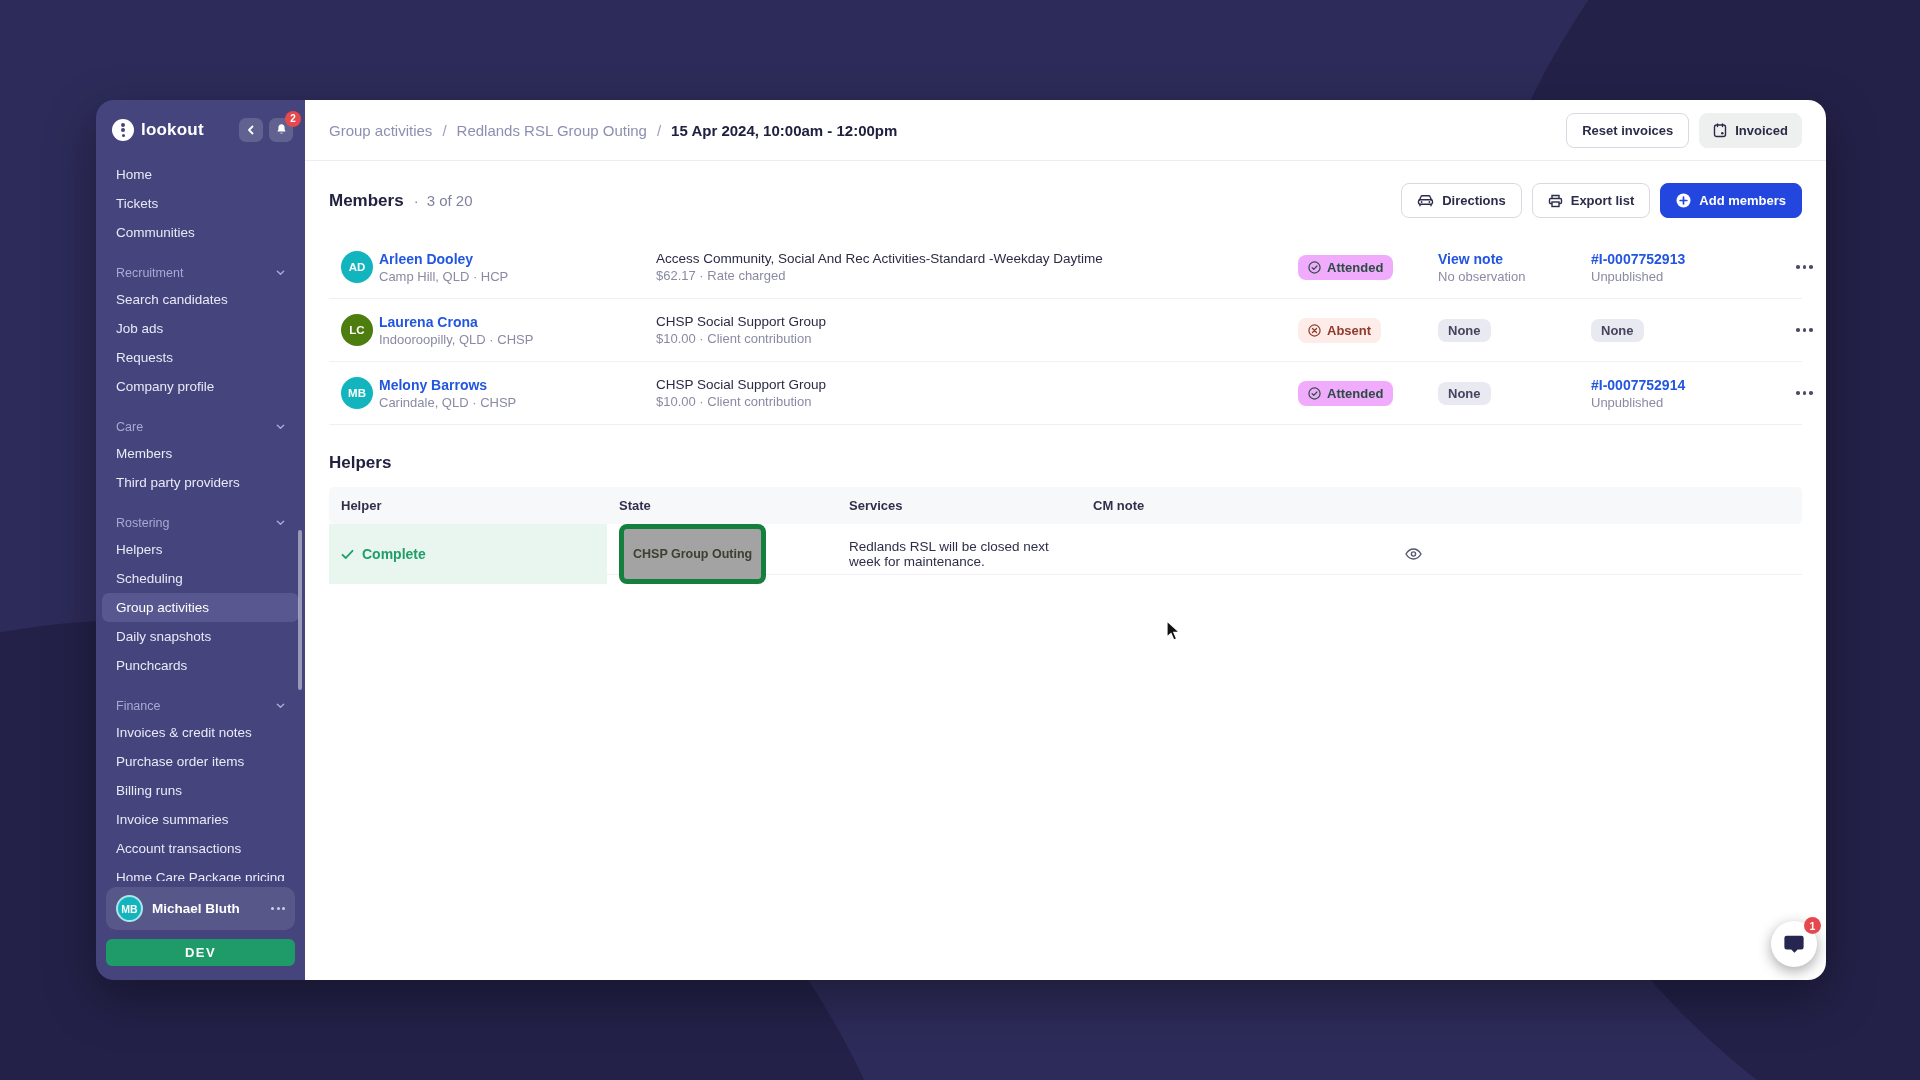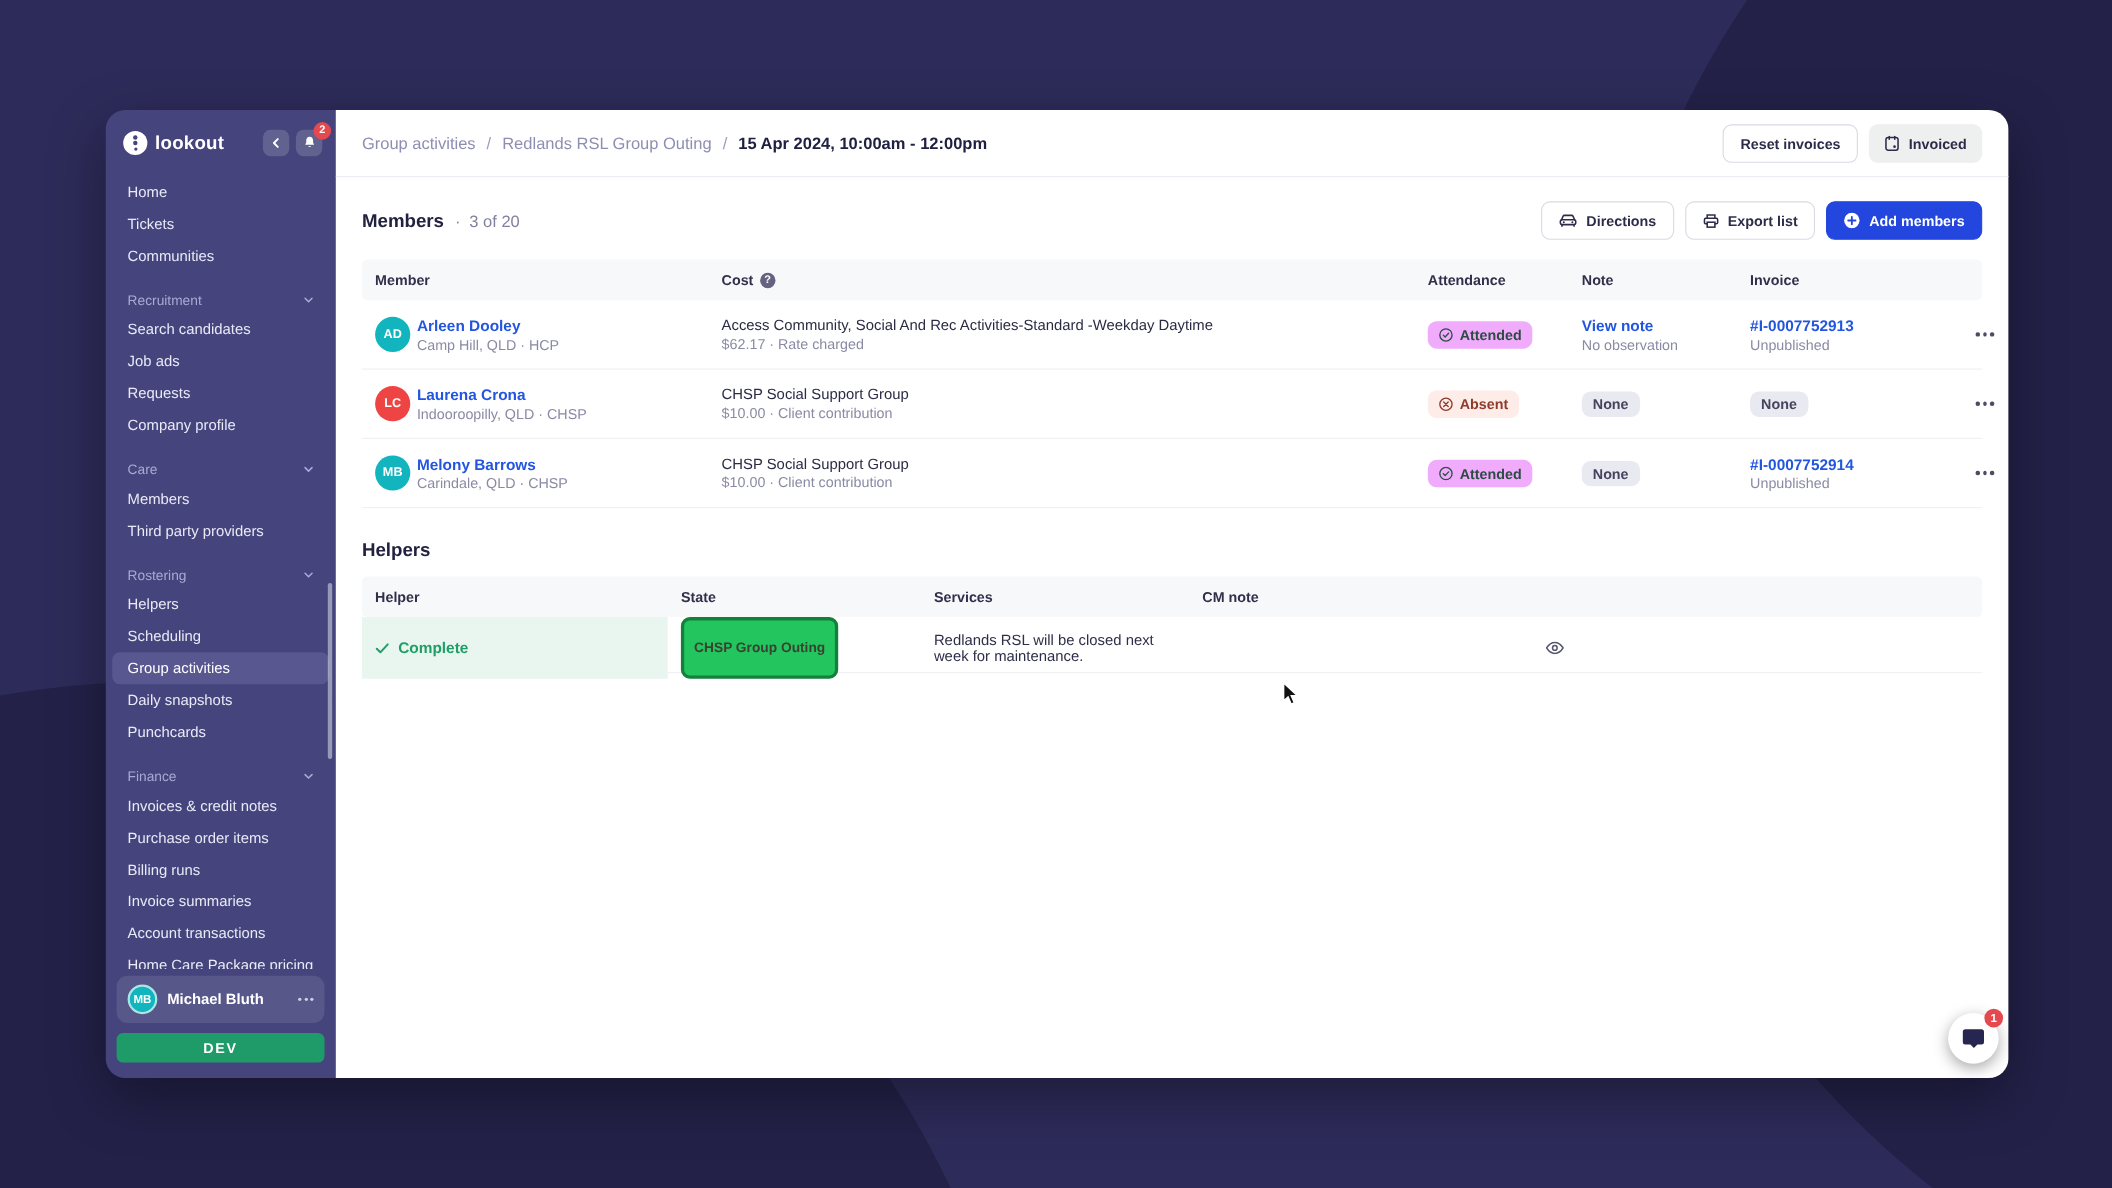--- a/index.html
+++ b/index.html
@@ -82,21 +82,21 @@
   .subtext { color:#8a8aa4; font-size:13px; }
   .maintext { color:#2b2b45; font-size:13.5px; }
 
   .help-circle { width:14px; height:14px; border-radius:50%; background:#63637f; color:#fff; font-size:10px; font-weight:700;
     display:inline-flex; align-items:center; justify-content:center; cursor:pointer; }
 
   .pill { display:inline-flex; align-items:center; gap:6px; border-radius:8px; padding:5px 10px; font-size:13px; font-weight:600; }
   .pill.attended { background:#f0abfc; color:#2c4c42; }
   .pill.absent { background:#fdece8; color:#8f3b2c; }
   .pill.none { background:#e9e9f1; color:#44445e; font-weight:600; padding:4px 10px; }
-  .pill.service { background:#22c55e; border:3px solid #15803d; color:#3b4030; font-size:12.5px; font-weight:600; padding:18px 9px; border-radius:8px; }
+  .pill.service { background:#a3a3a3; border:5px solid #15803d; color:#3b4030; font-size:12.5px; font-weight:600; padding:18px 9px; border-radius:8px; }
 
   .ellipsis-btn { display:flex; gap:3px; cursor:pointer; padding:6px; }
   .ellipsis-btn i { width:3.5px; height:3.5px; border-radius:50%; background:#4c4c66; }
 
   .state-cell { background:#e9f5ef; display:flex; align-items:center; padding:0 12px; gap:8px;
     color:#1f9e66; font-size:14px; font-weight:600; }
   .cm-note { color:#2e2e48; font-size:13.5px; }
 
   .eye-btn { display:flex; align-items:center; justify-content:center; cursor:pointer; width:100%; height:100%; }
 
@@ -261,31 +261,20 @@
             <svg width="15" height="15" viewBox="0 0 15 15">
                 <circle cx="7.5" cy="7.5" r="7" fill="#fff"></circle>
                 <path d="M7.5 4.2 v6.6 M4.2 7.5 h6.6" stroke="#2346df" stroke-width="1.7" stroke-linecap="round"></path>
               </svg>
             <span>Add members</span>
           </button>
         </div>
       </div>
 
       <div class="tbl">
-        <div class="tbl-head m-grid">
-          <div class="cell">Member</div>
-          <div class="cell">
-            <span>Cost</span>
-            <span class="help-circle">?</span>
-          </div>
-          <div class="cell">Attendance</div>
-          <div class="cell">Note</div>
-          <div class="cell">Invoice</div>
-          <div class="cell"></div>
-        </div>
 
         <div class="m-row m-grid">
           <div class="cell">
             <span class="avatar md" style="background:#12b5bd;">AD</span>
             <span class="two-line">
               <a class="link">Arleen Dooley</a>
               <span class="subtext">Camp Hill, QLD · HCP</span>
             </span>
           </div>
           <div class="cell">
@@ -319,21 +308,21 @@
             <span class="ellipsis-btn">
                 <i></i>
                 <i></i>
                 <i></i>
               </span>
           </div>
         </div>
 
         <div class="m-row m-grid">
           <div class="cell">
-            <span class="avatar md" style="background:#ef4444;">LC</span>
+            <span class="avatar md" style="background:#4d7c0f;">LC</span>
             <span class="two-line">
               <a class="link">Laurena Crona</a>
               <span class="subtext">Indooroopilly, QLD · CHSP</span>
             </span>
           </div>
           <div class="cell">
             <span class="two-line">
               <span class="maintext">CHSP Social Support Group</span>
               <span class="subtext">$10.00 · Client contribution</span>
             </span>

